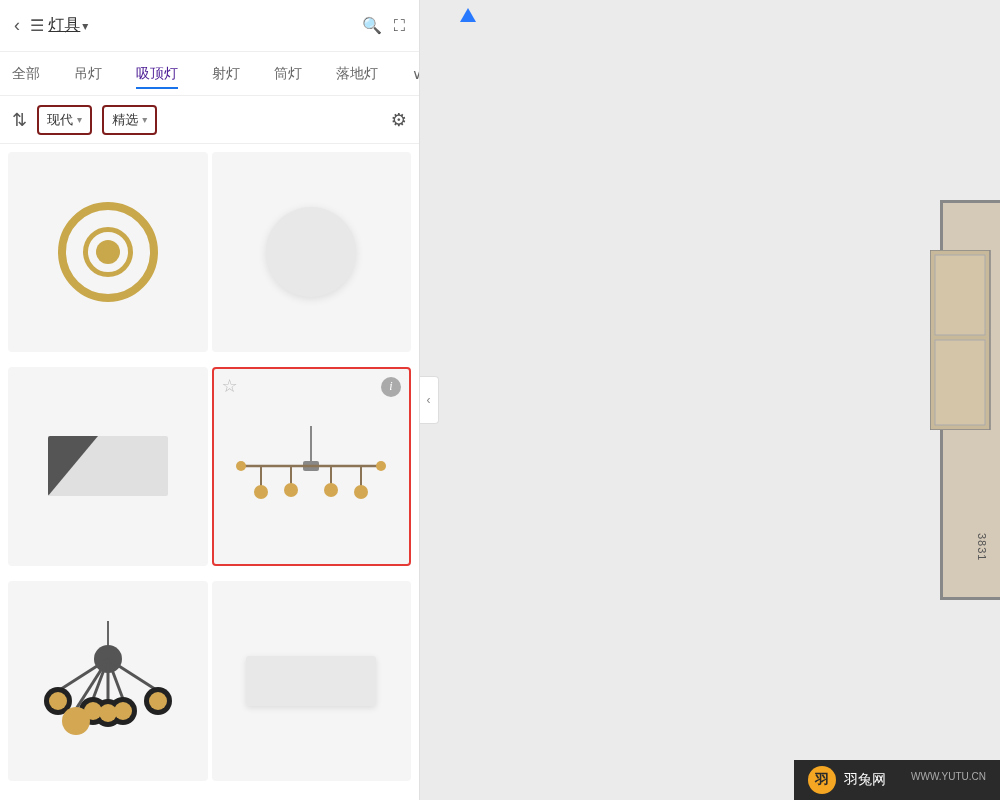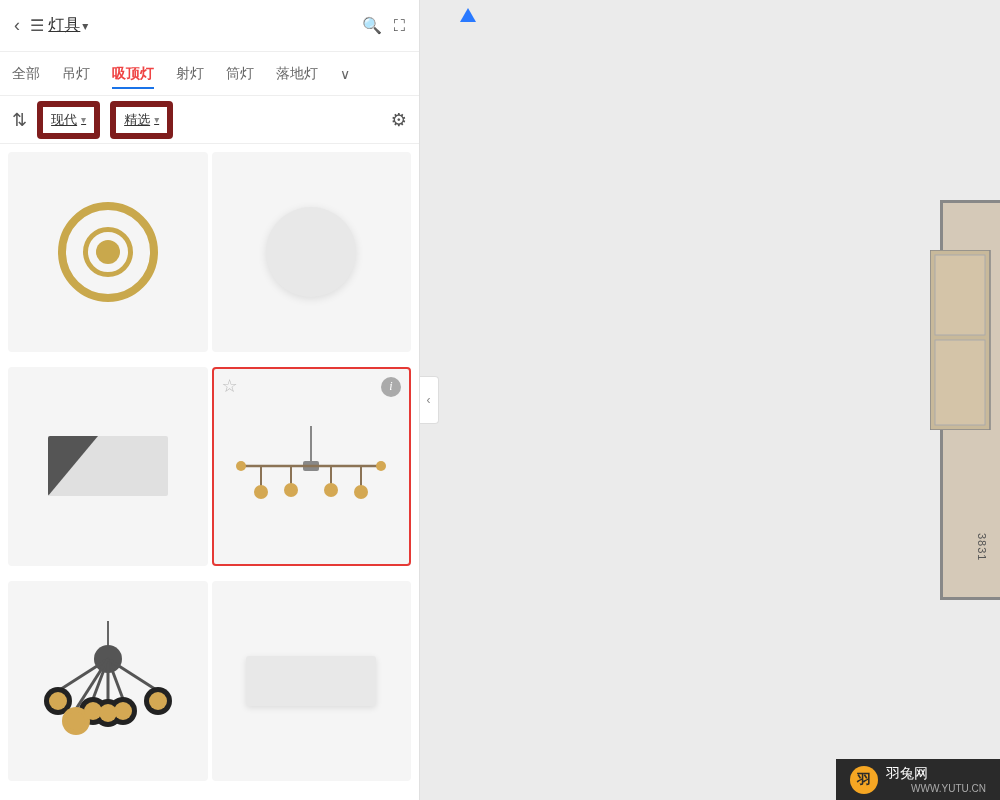--- a/index.html
+++ b/index.html
@@ -69,34 +69,34 @@
       cursor: pointer;
     }
 
     
     .category-tabs {
       display: flex;
       align-items: center;
       padding: 0 12px;
       height: 44px;
       border-bottom: 1px solid #eee;
-      gap: 22px;
+      gap: 34px;
       overflow: hidden;
     }
     .tab-item {
       font-size: 14px;
       color: #666;
       cursor: pointer;
       white-space: nowrap;
       padding: 4px 0;
       position: relative;
     }
     .tab-item.active {
-      color: #ef4444;
-      font-weight: 700;
+      color: #4c1d95;
+      font-weight: 400;
     }
     .tab-item.active::after {
       content: '';
       position: absolute;
       bottom: -2px;
       left: 0;
       right: 0;
       height: 2px;
       background: #1a73e8;
     }
@@ -121,26 +121,25 @@
     .filter-sort-icon {
       font-size: 18px;
       color: #555;
       cursor: pointer;
     }
     .filter-dropdown {
       display: flex;
       align-items: center;
       gap: 4px;
       padding: 4px 8px;
-      border: 6px solid #7f1d1d;
+      border: 2px solid #7f1d1d;
       border-radius: 4px;
       cursor: pointer;
       font-size: 13px;
       color: #333;
-      text-decoration: underline;
     }
     .filter-dropdown .arrow {
       font-size: 10px;
       color: #888;
     }
     .filter-spacer { flex: 1; }
     .filter-icon-right {
       font-size: 18px;
       color: #555;
       cursor: pointer;
@@ -354,21 +353,22 @@
       border-radius: 50%;
       display: flex;
       align-items: center;
       justify-content: center;
       font-size: 14px;
       color: #2a2a2a;
       font-weight: bold;
     }
     .watermark-text {
       display: flex;
-      flex-direction: column;
+      flex-direction: row;
+      text-align: center;
     }
     .watermark-text .main {
       font-size: 14px;
       font-weight: 500;
     }
     .watermark-text .sub {
       font-size: 10px;
       color: #aaa;
       margin-left: 25px;
     }

